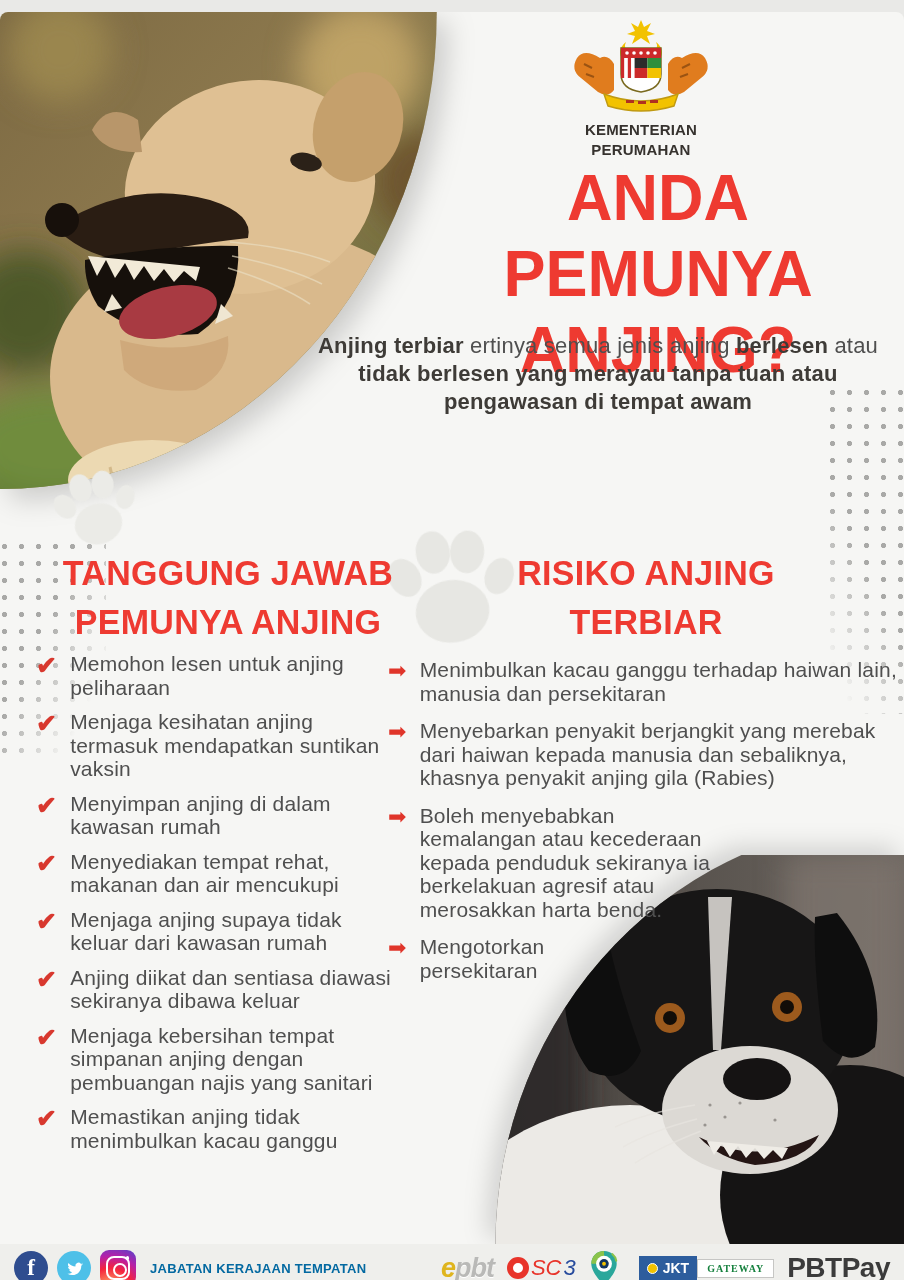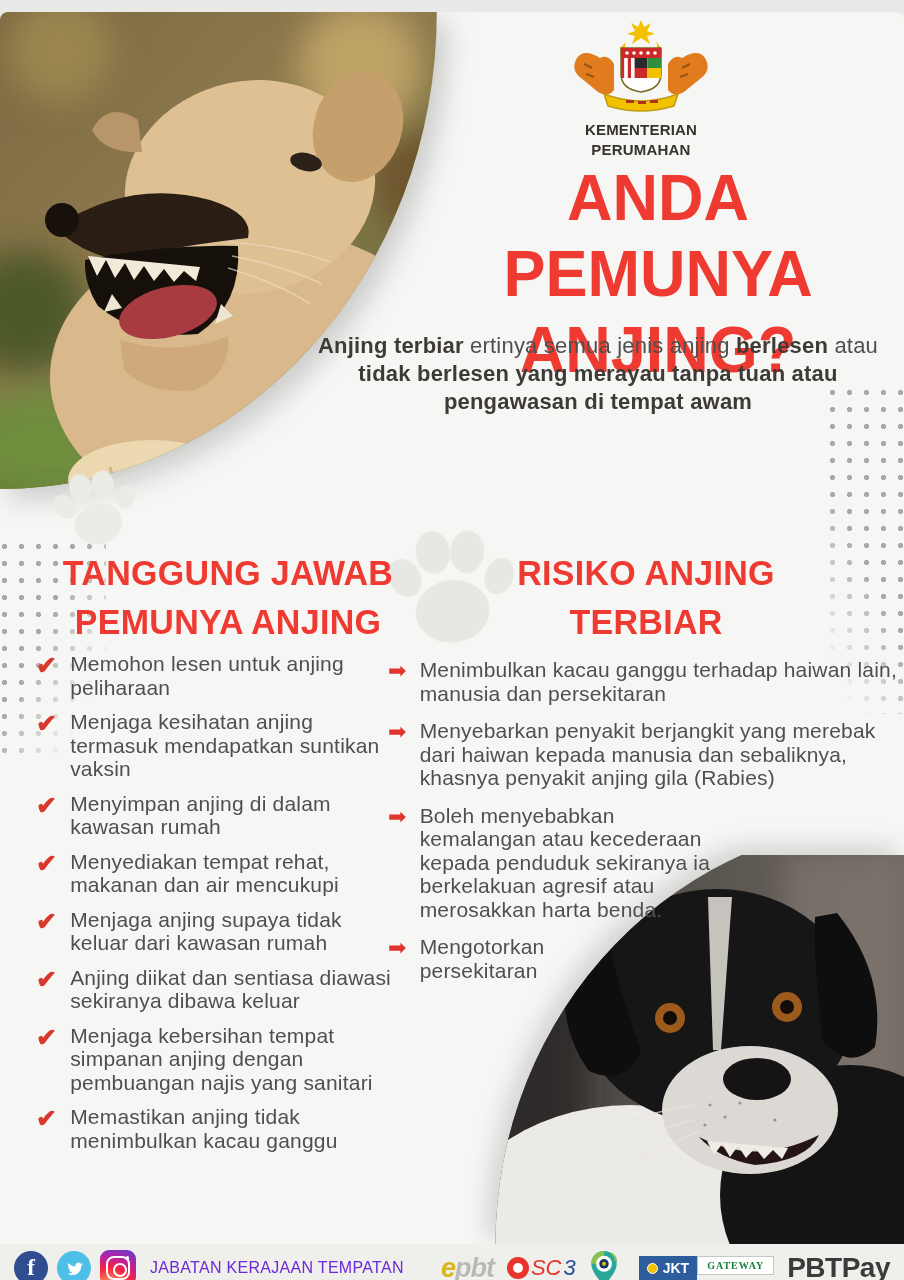--- a/index.html
+++ b/index.html
@@ -66,30 +66,30 @@
   .f-left{gap:9px;}
   .f-right{gap:13px;}
   .ic{display:inline-flex;align-items:center;justify-content:center;flex:0 0 auto;}
   .fb{width:34px;height:34px;border-radius:50%;background:#2f4d8f;color:#fff;font-weight:800;font-size:23px;font-family:"Liberation Serif",serif;}
   .tw{width:34px;height:34px;border-radius:50%;background:#4ec0e8;}
   .ig{width:36px;height:36px;border-radius:9px;position:relative;
     background:radial-gradient(circle at 28% 115%,#ffd776 0%,#f5233d 48%,#b620a8 72%,#5145cd 100%);}
   .ig::before{content:"";position:absolute;inset:6px;border:2.5px solid #fff;border-radius:8px;}
   .ig::after{content:"";position:absolute;left:13px;top:13px;width:10px;height:10px;border:2.5px solid #fff;border-radius:50%;}
   .ig .dot{position:absolute;right:7px;top:6px;width:3.5px;height:3.5px;background:#fff;border-radius:50%;}
-  .dept{font-size:16px;font-weight:400;color:#6d28d9;letter-spacing:.3px;margin-left:5px;}
+  .dept{font-size:13px;font-weight:700;color:#0369a1;letter-spacing:.3px;margin-left:5px;}
   .epbt{font-style:italic;font-weight:800;font-size:27px;letter-spacing:-1px;}
   .epbt .e{color:#dfb51e;}
   .epbt .rest{color:#b9b9b7;text-shadow:0 1px 0 #fff;}
   .osc3{display:inline-flex;align-items:center;gap:2px;font-style:italic;font-weight:400;font-size:22px;}
   .osc-o{width:22px;height:22px;border-radius:50%;border:6px solid #e8342a;box-sizing:border-box;background:#fff;display:inline-block;}
   .osc3 .sc{color:#e8342a;}
   .osc3 .three{color:#274b9d;}
   .pin{width:30px;height:36px;}
-  .jkt{display:inline-flex;align-items:flex-start;padding-left:7px;}
+  .jkt{display:inline-flex;align-items:center;padding-left:7px;}
   .jkt-box{display:inline-flex;align-items:center;gap:5px;background:#2d5d9d;color:#fff;font-weight:800;font-size:14px;padding:4px 8px;}
   .jkt-box::before{content:"";width:9px;height:9px;border-radius:50%;background:#f2c200;border:1.5px solid #fff;}
   .gw-box{display:inline-flex;align-items:center;background:#fff;border:1.5px solid #c6c6c4;color:#15803d;font-weight:800;font-size:10px;letter-spacing:1px;padding:3px 9px;font-family:Liberation Serif, serif;}
   .pbtpay{font-weight:800;font-size:28px;color:#3b3b3b;letter-spacing:-.5px;}
 </style>
 </head>
 <body>
 
 <div class="poster">
 

